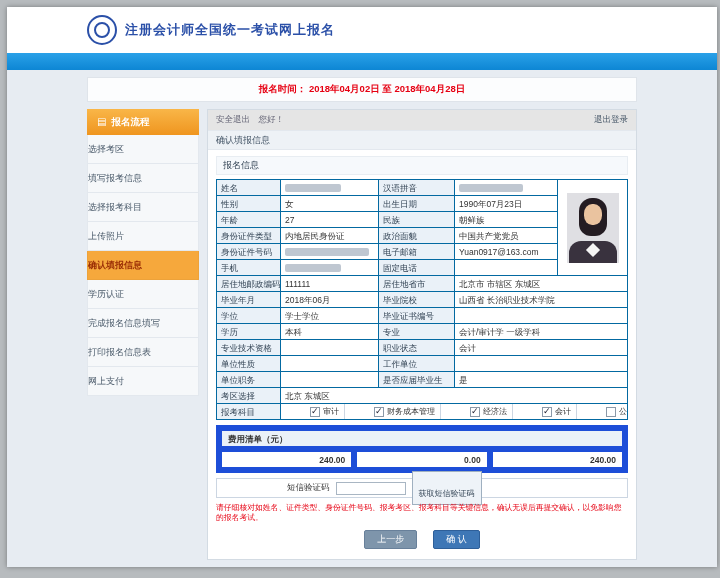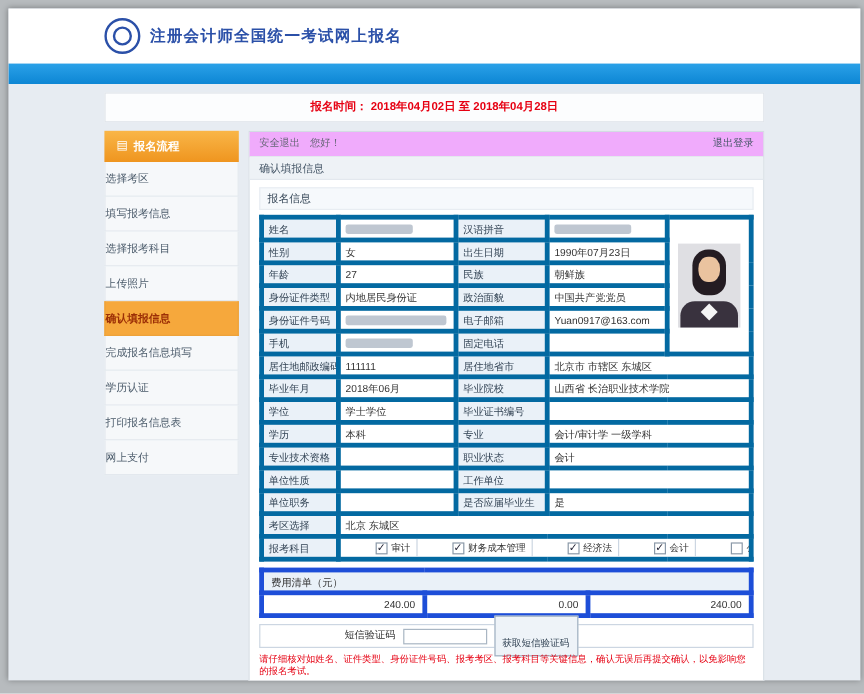--- a/index.html
+++ b/index.html
@@ -12,45 +12,45 @@
   .site-title{font-size:13px;font-weight:bold;color:#2b50a8;letter-spacing:1px;}
   .blue-bar{height:17px;background:linear-gradient(#2aa1e8,#0d86d4);}
   .banner{width:548px;margin:7px auto;background:#fcfdfe;border:1px solid #dfe4ea;color:#e60012;font-weight:bold;font-size:9.5px;text-align:center;padding:5px 0;}
   .content{width:550px;margin:0 auto;display:flex;gap:8px;align-items:flex-start;}
   .sidebar{width:112px;flex:none;}
   .side-hd{height:26px;background:linear-gradient(#f9b648,#ef951f);color:#fff;font-weight:bold;font-size:9.5px;display:flex;align-items:center;gap:5px;padding:0 10px;box-sizing:border-box;}
   .side-ic{font-size:10px;line-height:10px;}
   .side-item{height:28px;line-height:28px;text-align:left;font-size:9px;color:#4a5a6a;background:#f6f8fa;border:1px solid #e3e8ee;border-top:none;cursor:pointer;}
   .side-item.active{background:#f6a83c;color:#9c2f06;font-weight:bold;border-color:#eda23a;}
   .main{flex:1;background:#fff;border:1px solid #d3dbe3;}
-  .topbar{display:flex;justify-content:space-between;align-items:center;height:20px;padding:0 8px;background:#f0abfc;border-bottom:1px solid #e3e8ee;font-size:8.5px;color:#667;}
+  .topbar{display:flex;justify-content:space-between;align-items:center;height:20px;padding:0 8px;background:#e5e5e5;border-bottom:1px solid #e3e8ee;font-size:8.5px;color:#667;}
   .tb-left span{margin-right:6px;}
   .logout{color:#456;cursor:pointer;text-decoration:none;}
   .panel-hd{height:18px;line-height:18px;padding:0 8px;background:#eef2f6;border-bottom:1px solid #e3e8ee;font-size:9px;color:#456;}
   .inner{padding:6px 8px 8px;}
   .section-title{font-size:9px;color:#345;margin:0 0 4px;background:#f6f9fc;border:1px solid #e8edf2;padding:2px 6px;}
   table.info{width:100%;border-collapse:collapse;table-layout:fixed;}
-  .info td{border:4px solid #0369a1;font-size:8.5px;color:#333;padding:1px 4px;height:13px;line-height:12px;overflow:hidden;white-space:nowrap;}
+  .info td{border:1px solid #0369a1;font-size:8.5px;color:#333;padding:1px 4px;height:13px;line-height:12px;overflow:hidden;white-space:nowrap;}
   .info td.lbl{background:#eaf1f8;color:#345;}
   .mask{display:inline-block;height:8px;border-radius:2px;background:#bfc7d1;vertical-align:middle;}
   .w56{width:56px}.w64{width:64px}.w84{width:84px}
   .photo-cell{text-align:center;vertical-align:middle;background:#fff;}
   .photo{position:relative;width:52px;height:70px;margin:2px auto;background:#dfdfe3;overflow:hidden;}
   .ph-hair{position:absolute;top:5px;left:12px;width:28px;height:38px;background:#241c22;border-radius:13px 13px 12px 12px;}
   .ph-face{position:absolute;top:11px;left:17px;width:18px;height:21px;background:#eac39f;border-radius:45%;}
   .ph-body{position:absolute;bottom:-4px;left:2px;width:48px;height:26px;background:#39323e;border-radius:12px 12px 0 0;}
   .ph-collar{position:absolute;bottom:8px;left:21px;width:10px;height:10px;background:#f5f5f5;transform:rotate(45deg);}
   .sub-cell{padding:0 !important;}
   .sub-wrap{display:flex;align-items:stretch;height:15px;}
   .sub-item{display:flex;align-items:center;gap:3px;padding:0 5px;border-right:1px solid #ccd6e2;font-size:8px;color:#333;cursor:pointer;margin-left:24px;}
   .sub-item:last-child{border-right:none;}
   .cb{display:inline-block;width:8px;height:8px;border:1px solid #8b99a8;background:#fff;position:relative;flex:none;}
   .cb.checked::after{content:"✓";position:absolute;left:0;top:-2px;font-size:9px;color:#223;line-height:10px;}
   table.fee{width:100%;border-collapse:collapse;table-layout:fixed;margin-top:5px;}
-  .fee td{border:4px solid #1d4ed8;font-size:8.5px;color:#333;padding:1px 6px;height:13px;line-height:12px;}
+  .fee td{border:6px solid #1d4ed8;font-size:8.5px;color:#333;padding:1px 6px;height:13px;line-height:12px;font-weight:bold;}
   .fee-title{background:#eaf1f8;color:#345;}
   .fee-col{background:#f7fafc;text-align:center;}
   .num{text-align:right;}
   .sms-row{margin-top:5px;display:flex;align-items:center;gap:6px;font-size:8.5px;color:#333;border:1px solid #ccd6e2;background:#fff;height:18px;padding-left:70px;}
   .sms-input{width:64px;height:11px;border:1px solid #a9b6c3;font-size:8px;padding:0 2px;background:#fff;}
   .sms-btn{height:15px;font-size:8px;padding:16px 6px;border:1px solid #9fb0c0;background:#eef3f8;color:#345;cursor:pointer;font-family:inherit;}
   .warning{color:#e60012;font-size:7.8px;padding:5px 0 2px;line-height:1.3;}
   .actions{display:flex;justify-content:center;gap:16px;padding:5px 0 2px;}
   .btn{font-size:9px;color:#fff;border-radius:2px;padding:2px 12px;cursor:pointer;font-family:inherit;}
   .btn.prev{background:#7e95ab;border:1px solid #68809a;}
@@ -79,22 +79,22 @@
     <div class="sidebar">
       <div class="side-hd">
         <span class="side-ic">▤</span>
         <span>报名流程</span>
       </div>
       <div class="side-item">选择考区</div>
       <div class="side-item">填写报考信息</div>
       <div class="side-item">选择报考科目</div>
       <div class="side-item">上传照片</div>
       <div class="side-item active">确认填报信息</div>
+      <div class="side-item">学历认证</div>
       <div class="side-item">完成报名信息填写</div>
-      <div class="side-item">学历认证</div>
       <div class="side-item">打印报名信息表</div>
       <div class="side-item">网上支付</div>
     </div>
 
     <div class="main">
 
       <div class="topbar">
         <div class="tb-left">
           <span>安全退出</span>
           <span>您好！</span>

